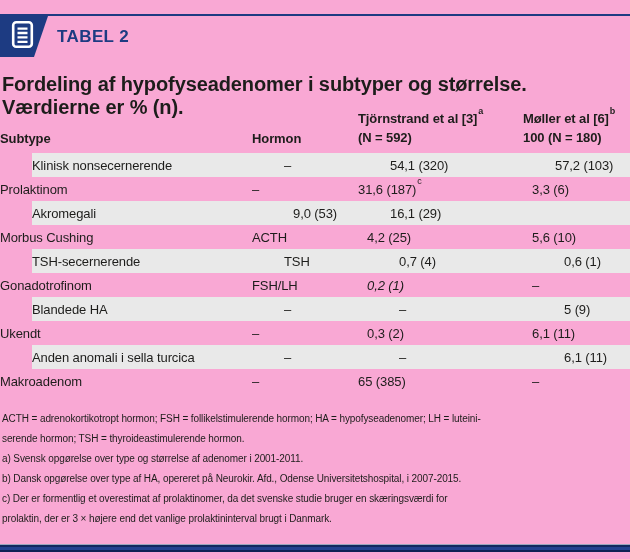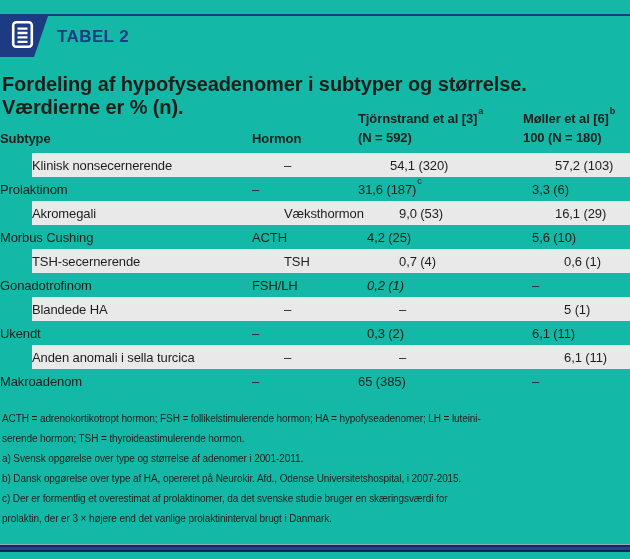--- a/index.html
+++ b/index.html
@@ -1,21 +1,21 @@
 <!DOCTYPE html>
 <html><head>
 <meta charset="utf-8">
 <style>
   * { margin: 0; padding: 0; box-sizing: border-box; }
   html, body { background: #ffffff; }
   .page {
     position: relative;
     width: 630px;
     height: 559px;
-    background: #14b8a6;
+    background: #f9a8d4;
     overflow: hidden;
     font-family: "Liberation Sans", "DejaVu Sans", sans-serif;
     color: #1d1d1b;
     letter-spacing: -0.1px;
   }
   
   .topline {
     position: absolute;
     left: 0; right: 0; top: 14px;
     height: 2px;
@@ -145,21 +145,20 @@
       <div class="td c4 dec"><span>57,2 (103)</span></div>
     </div>
     <div class="tr">
       <div class="td c1">Prolaktinom</div>
       <div class="td c2">–</div>
       <div class="td c3 dec"><span>31,6 (187)</span><sup>c</sup></div>
       <div class="td c4 dec" style="padding-left: 9px;"><span>3,3 (6)</span></div>
     </div>
     <div class="tr odd">
       <div class="td c1">Akromegali</div>
-      <div class="td c2">Væksthormon</div>
       <div class="td c3 dec" style="padding-left: 9px;"><span>9,0 (53)</span><sup></sup></div>
       <div class="td c4 dec"><span>16,1 (29)</span></div>
     </div>
     <div class="tr">
       <div class="td c1">Morbus Cushing</div>
       <div class="td c2">ACTH</div>
       <div class="td c3 dec" style="padding-left: 9px;"><span>4,2 (25)</span><sup></sup></div>
       <div class="td c4 dec" style="padding-left: 9px;"><span>5,6 (10)</span></div>
     </div>
     <div class="tr odd">
@@ -171,21 +170,21 @@
     <div class="tr">
       <div class="td c1">Gonadotrofinom</div>
       <div class="td c2">FSH/LH</div>
       <div class="td c3 dec" style="padding-left: 9px; font-style: italic;"><span>0,2 (1)</span><sup></sup></div>
       <div class="td c4 dec" style="padding-left: 9px;"><span>–</span></div>
     </div>
     <div class="tr odd">
       <div class="td c1">Blandede HA</div>
       <div class="td c2">–</div>
       <div class="td c3 dec" style="padding-left: 9px;"><span>–</span><sup></sup></div>
-      <div class="td c4 dec" style="padding-left: 9px;"><span>5 (1)</span></div>
+      <div class="td c4 dec" style="padding-left: 9px;"><span>5 (9)</span></div>
     </div>
     <div class="tr">
       <div class="td c1">Ukendt</div>
       <div class="td c2">–</div>
       <div class="td c3 dec" style="padding-left: 9px;"><span>0,3 (2)</span><sup></sup></div>
       <div class="td c4 dec" style="padding-left: 9px;"><span>6,1 (11)</span></div>
     </div>
     <div class="tr odd">
       <div class="td c1">Anden anomali i sella turcica</div>
       <div class="td c2">–</div>

